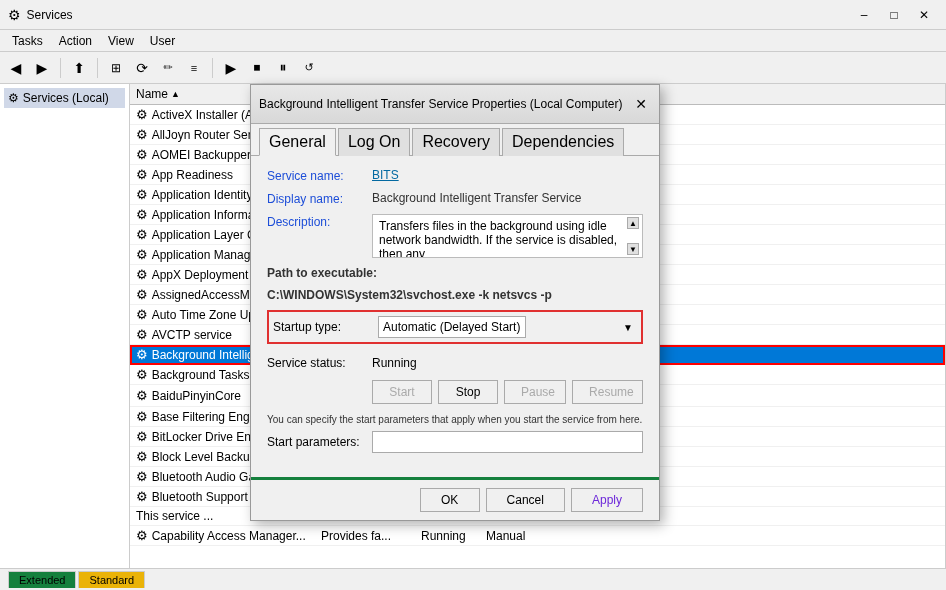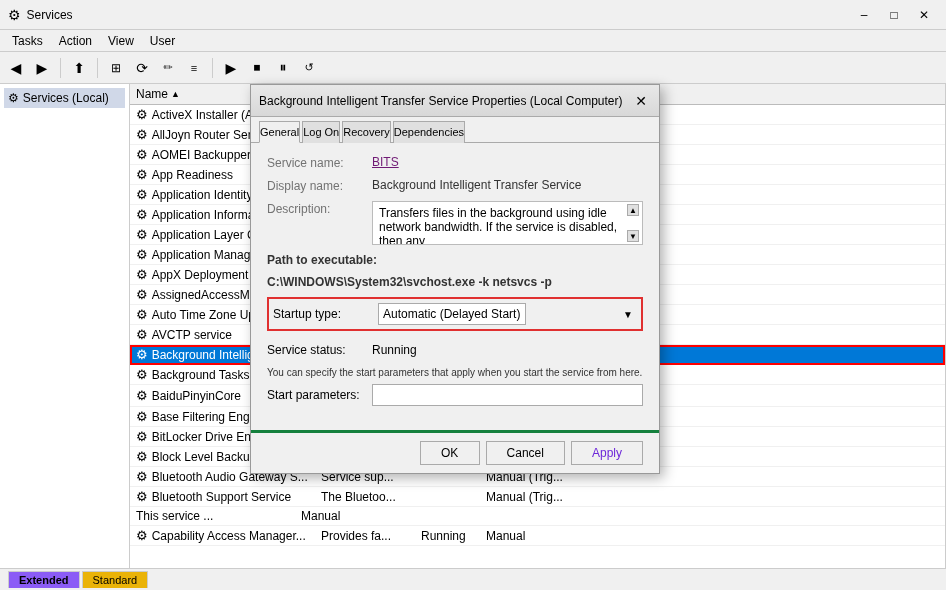--- a/index.html
+++ b/index.html
@@ -130,68 +130,68 @@
       border: 1px solid #999;
       box-shadow: 4px 4px 12px rgba(0,0,0,0.3);
       z-index: 10;
     }
     .dialog-title-bar {
       background: linear-gradient(to bottom, #e8e8e8, #d8d8d8);
       border-bottom: 1px solid #aaa;
       display: flex;
       align-items: center;
       justify-content: space-between;
-      height: 32px;
+      height: 39px;
       padding: 0 8px;
     }
     .dialog-title-text { font-size: 12px; font-weight: normal; }
     .dialog-close-btn {
       width: 20px; height: 20px; border: none;
       background: transparent; cursor: pointer;
       font-size: 14px; display: flex; align-items: center; justify-content: center;
     }
 
     .dialog-tabs {
       display: flex;
       border-bottom: 1px solid #aaa;
       background: #f0f0f0;
       padding: 4px 8px 0;
       gap: 2px;
     }
     .dialog-tab {
-      padding: 4px 0;
+      padding: 4px 9px;
       border: 1px solid #aaa;
       border-bottom: none;
       background: #e0e0e0;
       cursor: pointer;
-      font-size: 11px;
+      font-size: 16px;
       margin-bottom: -1px;
     }
     .dialog-tab.active {
       background: #f0f0f0;
       border-bottom: 1px solid #f0f0f0;
       z-index: 1;
     }
 
     .dialog-body { padding: 12px 16px; }
 
     .field-row {
       display: flex;
       margin-bottom: 8px;
       align-items: flex-start;
     }
     .field-label {
       width: 105px;
       font-size: 12px;
-      color: #737373;
+      color: #1d4ed8;
       flex-shrink: 0;
       padding-top: 1px;
     }
     .field-value { font-size: 12px; color: #333; flex: 1; }
-    .field-value.blue { color: #701a75; text-decoration: underline; cursor: pointer; }
+    .field-value.blue { color: #0369a1; text-decoration: underline; cursor: pointer; }
 
     .desc-box {
       border: 1px solid #bbb;
       background: white;
       padding: 4px 6px;
       font-size: 12px;
       height: 44px;
       overflow: hidden;
       flex: 1;
       position: relative;
@@ -293,21 +293,21 @@
       display: flex; gap: 2px;
     }
     .status-tab {
       padding: 2px 10px;
       border: 1px solid #ccc;
       background: #eab308;
       font-size: 11px;
       cursor: pointer;
       border-bottom: none;
     }
-    .status-tab.active { background: #8b5cf6; font-weight: bold; }
+    .status-tab.active { background: #15803d; }
   </style>
 </head>
 <body>
 
 <div class="title-bar">
   <div class="title-bar-left">
     <span class="title-bar-icon">⚙</span>
     <span class="title-bar-title">Services</span>
   </div>
   <div class="title-bar-controls">
@@ -548,20 +548,26 @@
           </select>
           <span class="select-arrow">▼</span>
         </div>
       </div>
 
       <div class="service-status-row">
         <span class="service-status-label">Service status:</span>
         <span class="service-status-value">Running</span>
       </div>
 
+      <div class="action-buttons">
+        <button class="action-btn" disabled="">Start</button>
+        <button class="action-btn">Stop</button>
+        <button class="action-btn" disabled="">Pause</button>
+        <button class="action-btn" disabled="">Resume</button>
+      </div>
 
       <div class="params-note">You can specify the start parameters that apply when you start the service from here.</div>
 
       <div class="params-row">
         <span class="params-label">Start parameters:</span>
         <input class="params-input" type="text" value="" style="">
       </div>
 
     </div>
 

